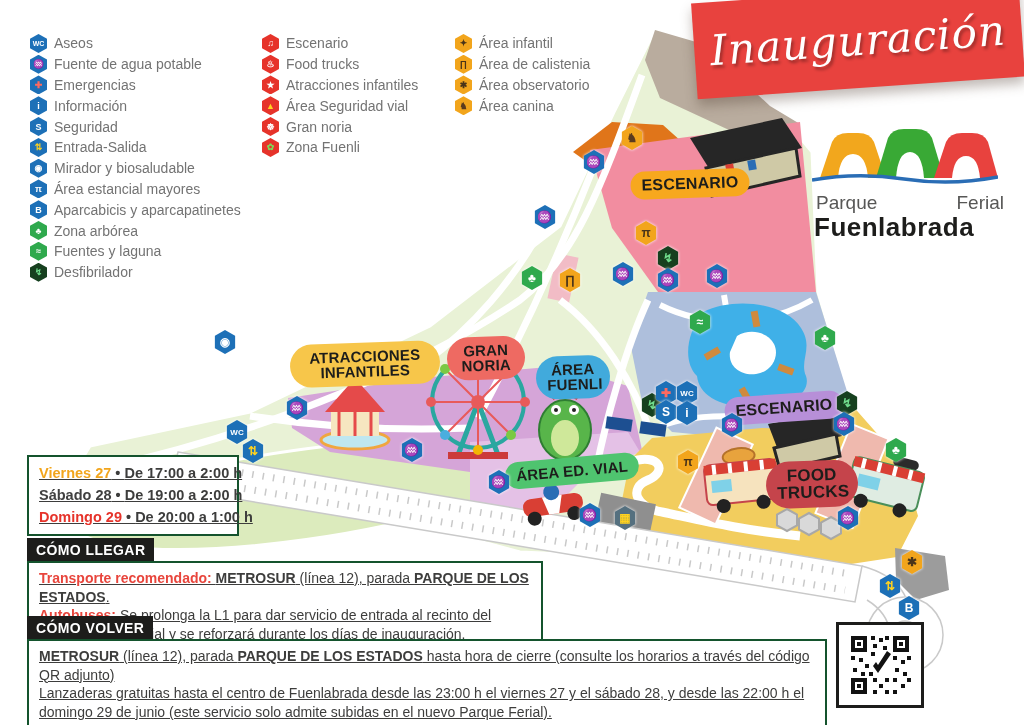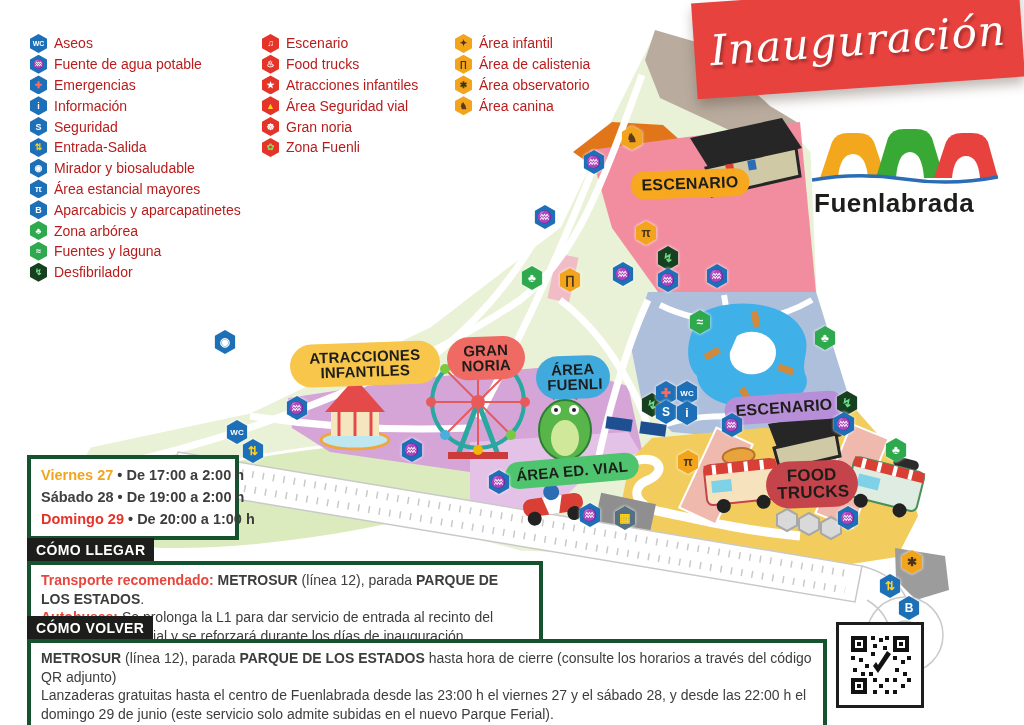--- a/index.html
+++ b/index.html
@@ -5,21 +5,21 @@
   html,body{margin:0;padding:0;background:#fff;}
   .stage{position:relative;width:1024px;height:725px;overflow:hidden;background:#fff;
          font-family:"Liberation Sans",sans-serif;color:#3d3d3c;}
   .abs{position:absolute;}
   
   .legend{position:absolute;left:30px;top:33px;display:flex;gap:24px;z-index:4;}
   .legend-col{display:flex;flex-direction:column;}
   .legend-col.c2{position:absolute;left:232px;top:0;}
   .legend-col.c3{position:absolute;left:425px;top:0;}
   .legend-item{display:flex;align-items:center;height:20.8px;white-space:nowrap;}
-  .legend-item .lab{font-size:14px;color:#b91c1c;margin-left:7px;}
+  .legend-item .lab{font-size:14px;color:#737373;margin-left:7px;}
   .hex{display:inline-flex;align-items:center;justify-content:center;
        clip-path:polygon(50% 0,100% 25%,100% 75%,50% 100%,0 75%,0 25%);
        color:#fff;font-weight:bold;flex:0 0 auto;}
   .hex .g{transform:translateY(-0.5px);}
   
   .ribbon{position:absolute;left:694px;top:-8px;width:328px;height:96px;background:#e8423e;
           transform:rotate(-4deg);z-index:5;display:flex;align-items:center;justify-content:center;
           box-shadow:0 7px 12px rgba(80,60,50,.35);}
   .ribbon span{font-family:"DejaVu Serif",serif;font-style:italic;color:#fff;font-size:42px;
                letter-spacing:1px;text-shadow:2px 3px 3px rgba(0,0,0,.3);}
@@ -29,21 +29,21 @@
             font-size:19px;margin-top:2px;}
   .logo .l2{font-size:26px;font-weight:bold;color:#1d1d1b;letter-spacing:.5px;margin-top:-2px;padding-left:2px;}
   
   #map-labels,#map-markers{position:absolute;inset:0;z-index:2;pointer-events:none;}
   .map-label{position:absolute;font-weight:bold;color:#1d1d1b;text-align:center;
              line-height:1.02;padding:6px 11px;letter-spacing:.2px;}
   .map-marker{position:absolute;filter:drop-shadow(0 0 1.5px #fff);}
   
   .bar{display:inline-block;background:#1d1d1b;color:#fff;font-weight:bold;
        font-size:14px;letter-spacing:.4px;padding:4px 9px 3px;}
-  .panel{border:4px solid #14532d;background:#fff;padding:6px 10px;font-size:14px;line-height:1.33;}
+  .panel{border:2px solid #14532d;background:#fff;padding:6px 10px;font-size:14px;line-height:1.33;text-decoration:underline;}
   .box-horario{position:absolute;left:27px;top:455px;width:212px;z-index:6;}
   .box-llegar{position:absolute;left:27px;top:538px;width:516px;z-index:6;}
   .box-volver{position:absolute;left:27px;top:616px;width:800px;z-index:6;}
   .hrow{font-weight:bold;font-size:14.5px;white-space:nowrap;line-height:1.5;}
   .hrow .sep{color:#3d3d3c;}
   .seg{color:#3d3d3c;} .seg.b{font-weight:bold;} .seg.r{color:#e8453c;font-weight:bold;}
   .qr-box{position:absolute;left:836px;top:622px;width:82px;height:80px;border:3px solid #1d1d1b;
           background:#fff;z-index:6;display:flex;align-items:center;justify-content:center;}
 </style>
 </head>
@@ -440,20 +440,24 @@
   <div class="logo">
     <svg width="186" height="58" viewBox="0 0 186 58">
       <path fill="#f2a71d" d="M8,50 L20,14 Q24,5 36,5 L46,5 Q58,5 62,14 L74,50 Z"></path>
       <path fill="#fff" d="M26,50 Q28,26 41,26 Q54,26 56,50 Z"></path>
       <path fill="#39a935" d="M64,50 L76,10 Q80,1 92,1 L104,1 Q116,1 120,10 L132,50 Z"></path>
       <path fill="#fff" d="M84,50 Q86,24 98,24 Q110,24 112,50 Z"></path>
       <path fill="#e8423e" d="M122,50 L134,14 Q138,5 150,5 L160,5 Q172,5 176,14 L186,50 Z"></path>
       <path fill="#fff" d="M140,50 Q142,28 154,28 Q166,28 168,50 Z"></path>
       <path d="M0,52 Q45,44 92,51 T186,49" stroke="#2a6db5" stroke-width="3.5" fill="none"></path>
     </svg>
+    <div class="l1">
+      <span>Parque</span>
+      <span>Ferial</span>
+    </div>
     <div class="l2">Fuenlabrada</div>
   </div>
 
   <div class="box-horario">
     <div class="panel" id="horario-rows">
         <div class="hrow"><span style="color: rgb(242, 165, 28);">Viernes 27</span><span class="sep"> • </span><span>De 17:00 a 2:00 h</span></div>
         <div class="hrow"><span style="color: #404040;">Sábado 28</span><span class="sep"> • </span><span>De 19:00 a 2:00 h</span></div>
         <div class="hrow"><span style="color: rgb(230, 51, 42);">Domingo 29</span><span class="sep"> • </span><span>De 20:00 a 1:00 h</span></div>
       </div>
   </div>

